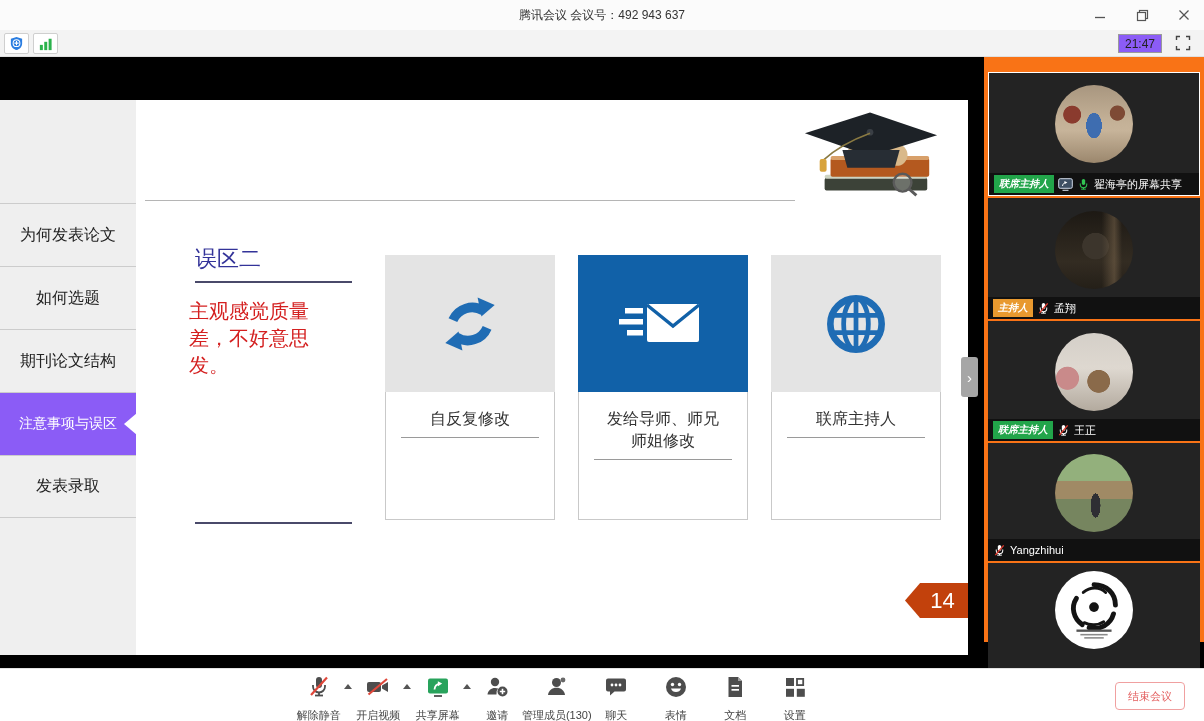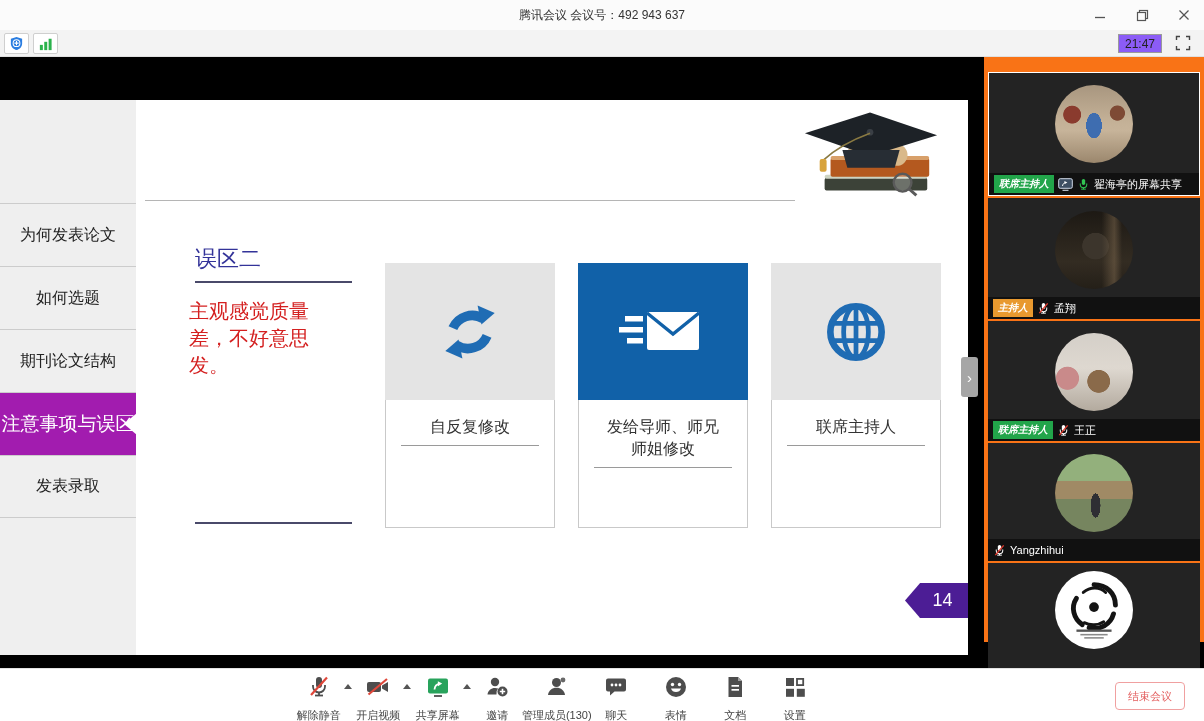--- a/index.html
+++ b/index.html
@@ -27,48 +27,48 @@
   
   #main { position:absolute; left:0; top:57px; width:1204px; height:611px; background:#000; }
   #slide { position:absolute; left:0; top:43px; width:968px; height:555px; background:#fff; }
 
   
   #slide-nav { position:absolute; left:0; top:0; width:136px; height:555px; background:#efefef; }
   .nav-item { position:relative; height:63px; display:flex; align-items:center;
     justify-content:center; font-size:16px; color:#222; border-top:1px solid #cccccc; }
   .nav-list { position:absolute; top:103px; left:0; width:136px; }
   .nav-item:last-child { border-bottom:1px solid #cccccc; }
-  .nav-item.active { background:#a21caf; color:#fff; font-size:19px; }
+  .nav-item.active { background:#8b5cf6; color:#fff; font-size:14px; }
   .nav-item.active::after { content:""; position:absolute; right:-1px; top:50%;
     margin-top:-11px; border-top:11px solid transparent; border-bottom:11px solid transparent;
     border-right:13px solid #fff; }
 
   
   #slide-topline { position:absolute; left:145px; top:100px; width:650px; height:1px; background:#b5b5b5; }
   #gradcap { position:absolute; left:797px; top:4px; width:148px; height:96px; }
 
   
   #slide-heading { position:absolute; left:195px; top:144px; font-size:22px; color:#333399; }
   #heading-line { position:absolute; left:195px; top:181px; width:157px; height:2px; background:#4a4a6a; }
   #slide-note { position:absolute; left:189px; top:198px; width:175px; font-size:20px;
     line-height:27px; color:#d42020; white-space:pre-line; }
   #bottom-line { position:absolute; left:195px; top:422px; width:157px; height:2px; background:#4a4a6a; }
 
-  .card { position:absolute; top:155px; width:170px; height:265px;margin-top:8px; }
+  .card { position:absolute; top:155px; width:170px; height:265px; }
   .card-icon { height:137px; display:flex; align-items:center; justify-content:center; }
   .card-icon.gray { background:#e4e4e4; }
   .card-icon.blue { background:#1161a8; }
   .card-body { height:128px; background:#fff; border:1px solid #c9c9c9; border-top:none;
     padding-top:16px; text-align:center; }
   .card-label { font-size:16px; color:#333; line-height:22px; white-space:pre-line; }
   .card-rule { width:82%; border-top:1px solid #9a9a9a; margin:7px auto 0; }
   #card-0 { left:385px; } #card-1 { left:578px; } #card-2 { left:771px; }
 
   #page-tag { position:absolute; left:905px; top:483px; width:63px; height:35px;
-    background:#4c1d95; color:#fff; font-size:18px; display:flex; align-items:center;
+    background:#c2410c; color:#fff; font-size:22px; display:flex; align-items:center;
     justify-content:center; padding-left:12px;
     clip-path:polygon(0 50%, 24% 0, 100% 0, 100% 100%, 24% 100%);
     box-shadow:2px 3px 4px rgba(0,0,0,.35); }
 
   #collapse-btn { position:absolute; left:961px; top:300px; width:17px; height:40px;
     background:#a6a6a6; border-radius:3px; color:#fff; font-size:15px;
     display:flex; align-items:center; justify-content:center; }
 
   
   #panel { position:absolute; left:984px; top:0; width:220px; height:585px; background:#f97316; }

